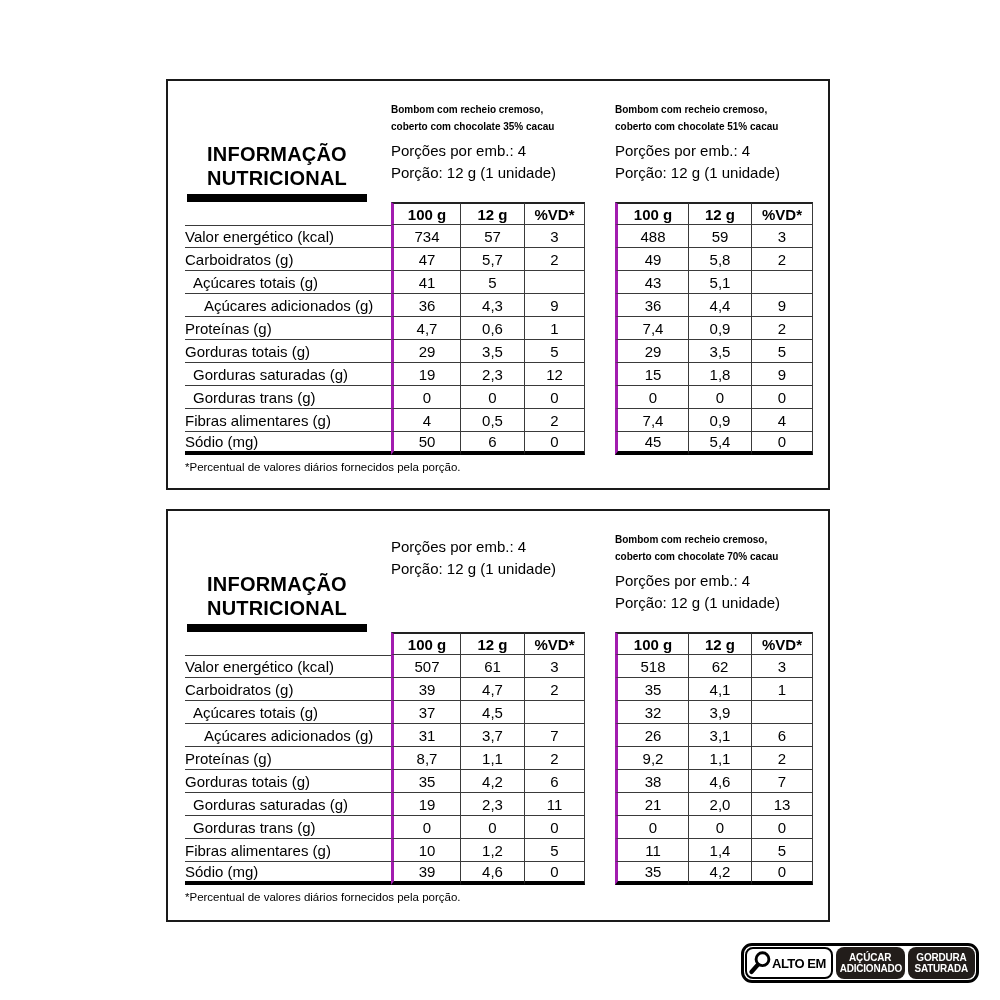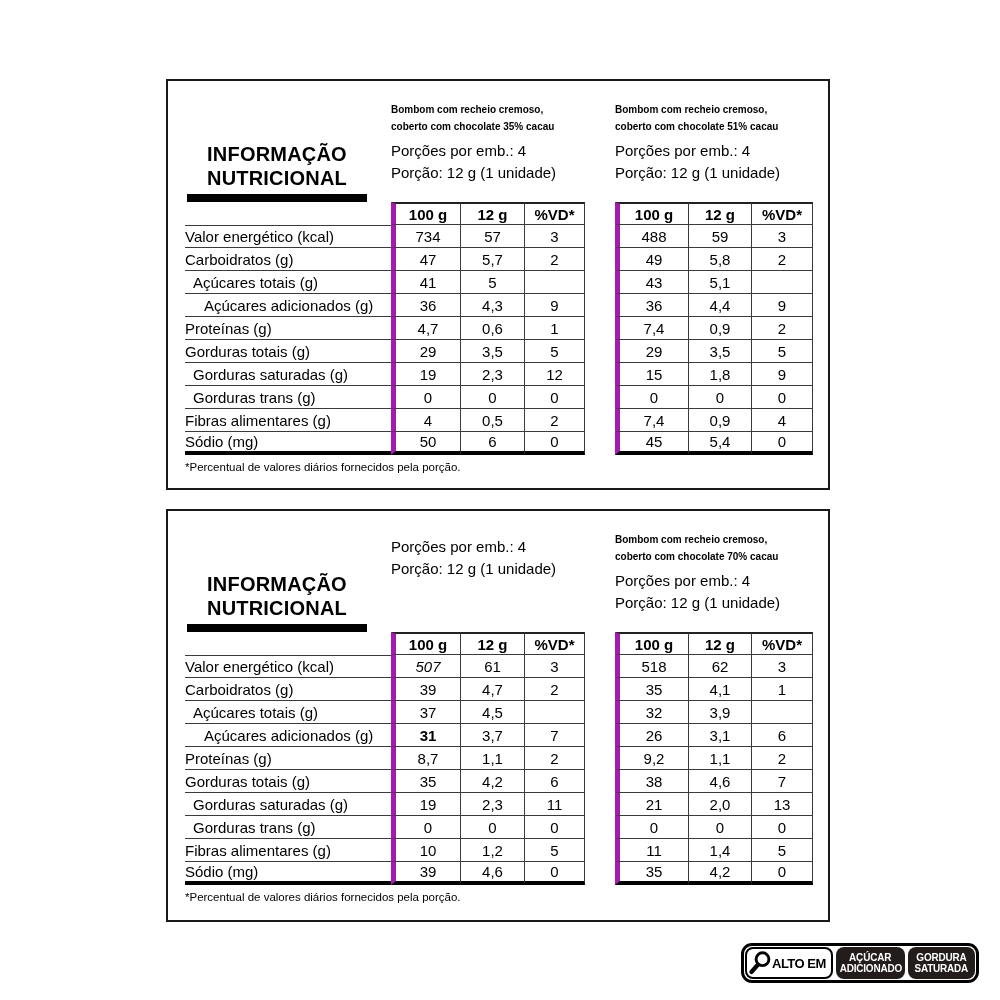--- a/index.html
+++ b/index.html
@@ -40,21 +40,21 @@
   .pserv + .pserv{margin-top:2px;}
 
   .cell{display:flex;align-items:center;justify-content:center;font-size:15px;}
   .colhead{
     font-weight:bold;
     border-top:2px solid #222;
     border-bottom:1px solid #3a3a3a;
     border-right:1px solid #3a3a3a;
   }
   .vcell{border-right:1px solid #3a3a3a;border-bottom:1px solid #3a3a3a;}
-  .cfirst{border-left:5px solid #a21caf;}
+  .cfirst{border-left:3px solid #a21caf;}
   .rlast{border-bottom:4px solid #000 !important;}
 
   .lbl{
     grid-column:1;display:flex;align-items:center;
     font-size:15px;border-bottom:1px solid #3a3a3a;white-space:nowrap;
   }
   .lbl.rfirst{border-top:1px solid #3a3a3a;}
   .ind1{padding-left:8px;}
   .ind2{padding-left:19px;}
 
@@ -195,42 +195,42 @@
         <div class="cell colhead" style="grid-area: 2 / 4;">%VD*</div>
         <div class="ghead" style="grid-column: 6 / span 3;">
           <div class="pname">Bombom com recheio cremoso, coberto com chocolate 70% cacau</div>
           <div class="pserv">Porções por emb.: 4</div>
           <div class="pserv">Porção: 12 g (1 unidade)</div>
         </div>
         <div class="cell colhead cfirst" style="grid-area: 2 / 6;">100 g</div>
         <div class="cell colhead" style="grid-area: 2 / 7;">12 g</div>
         <div class="cell colhead" style="grid-area: 2 / 8;">%VD*</div>
         <div class="lbl ind0 rfirst" style="grid-row: 3;">Valor energético (kcal)</div>
-        <div class="cell vcell cfirst" style="grid-area: 3 / 2; font-style: italic;">507</div>
+        <div class="cell vcell cfirst" style="grid-area: 3 / 2;">507</div>
         <div class="cell vcell" style="grid-area: 3 / 3;">61</div>
         <div class="cell vcell" style="grid-area: 3 / 4;">3</div>
         <div class="cell vcell cfirst" style="grid-area: 3 / 6;">518</div>
         <div class="cell vcell" style="grid-area: 3 / 7;">62</div>
         <div class="cell vcell" style="grid-area: 3 / 8;">3</div>
         <div class="lbl ind0" style="grid-row: 4;">Carboidratos (g)</div>
         <div class="cell vcell cfirst" style="grid-area: 4 / 2;">39</div>
         <div class="cell vcell" style="grid-area: 4 / 3;">4,7</div>
         <div class="cell vcell" style="grid-area: 4 / 4;">2</div>
         <div class="cell vcell cfirst" style="grid-area: 4 / 6;">35</div>
         <div class="cell vcell" style="grid-area: 4 / 7;">4,1</div>
         <div class="cell vcell" style="grid-area: 4 / 8;">1</div>
         <div class="lbl ind1" style="grid-row: 5;">Açúcares totais (g)</div>
         <div class="cell vcell cfirst" style="grid-area: 5 / 2;">37</div>
         <div class="cell vcell" style="grid-area: 5 / 3;">4,5</div>
         <div class="cell vcell" style="grid-area: 5 / 4;"></div>
         <div class="cell vcell cfirst" style="grid-area: 5 / 6;">32</div>
         <div class="cell vcell" style="grid-area: 5 / 7;">3,9</div>
         <div class="cell vcell" style="grid-area: 5 / 8;"></div>
         <div class="lbl ind2" style="grid-row: 6;">Açúcares adicionados (g)</div>
-        <div class="cell vcell cfirst" style="grid-area: 6 / 2; font-weight: bold;">31</div>
+        <div class="cell vcell cfirst" style="grid-area: 6 / 2;">31</div>
         <div class="cell vcell" style="grid-area: 6 / 3;">3,7</div>
         <div class="cell vcell" style="grid-area: 6 / 4;">7</div>
         <div class="cell vcell cfirst" style="grid-area: 6 / 6;">26</div>
         <div class="cell vcell" style="grid-area: 6 / 7;">3,1</div>
         <div class="cell vcell" style="grid-area: 6 / 8;">6</div>
         <div class="lbl ind0" style="grid-row: 7;">Proteínas (g)</div>
         <div class="cell vcell cfirst" style="grid-area: 7 / 2;">8,7</div>
         <div class="cell vcell" style="grid-area: 7 / 3;">1,1</div>
         <div class="cell vcell" style="grid-area: 7 / 4;">2</div>
         <div class="cell vcell cfirst" style="grid-area: 7 / 6;">9,2</div>

